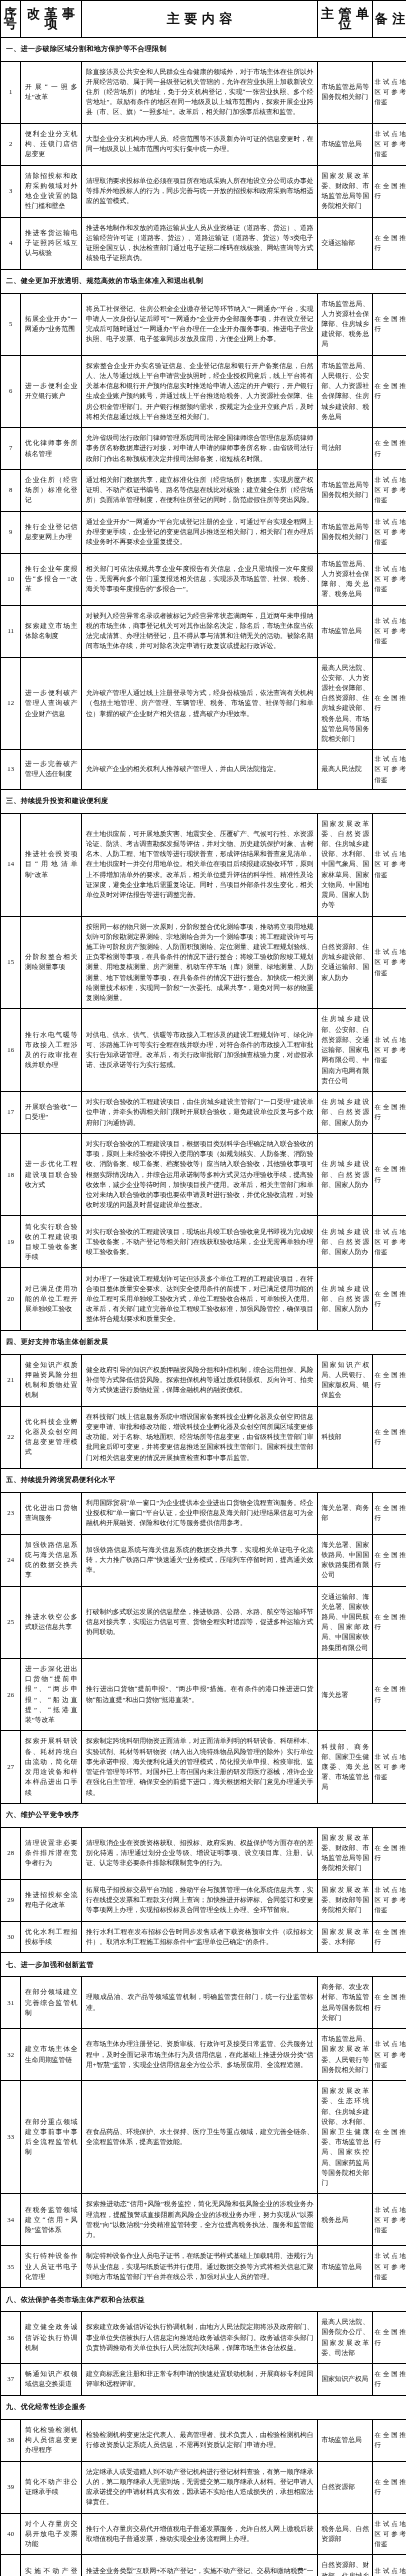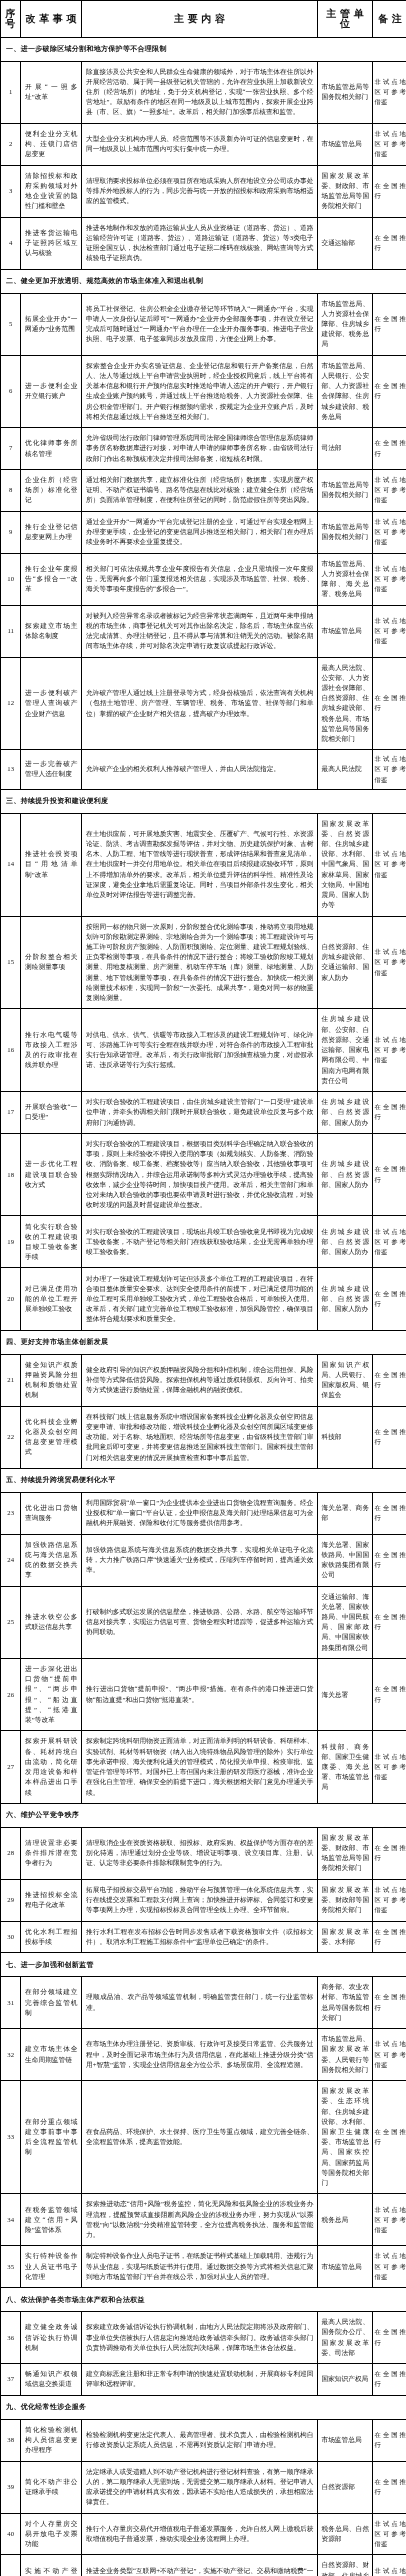--- a/index.html
+++ b/index.html
@@ -3,21 +3,21 @@
 <meta charset="utf-8">
 <style>
   html,body{margin:0;padding:0;background:#ffffff;}
   body{width:406px;font-family:"Liberation Serif","DejaVu Serif",serif;color:#141414;}
   .doc{width:406px;background:#fff;}
   table{border-collapse:collapse;width:406px;table-layout:fixed;
         border-left:1.3px solid #000;border-right:1.3px solid #000;
         border-top:1.9px solid #000;border-bottom:1.9px solid #000;}
   td,th{border:0.6px solid #000;font-size:6.7px;line-height:10.2px;vertical-align:middle;
         word-break:break-all;overflow-wrap:anywhere;}
-  th{font-weight:bold;font-size:10px;text-align:center;padding:7.6px 1.3px;letter-spacing:0.6px;margin-left:20px;}
+  th{font-weight:bold;font-size:13px;text-align:center;padding:7.6px 1.3px;letter-spacing:0.6px;margin-left:20px;}
   .section-row td{font-weight:bold;font-size:7px;text-align:left;padding:6.4px 5.1px;letter-spacing:0.3px;}
   .cell-no{text-align:center;padding:3.8px 0.6px;}
   .cell-item{text-align:justify;text-justify:inter-character;padding:5.1px 3.8px;}
   .cell-content{text-align:justify;text-justify:inter-character;padding:5.1px 3.8px;}
   .cell-unit{text-align:justify;text-justify:inter-character;padding:5.1px 3.2px;}
   .cell-remark{text-align:justify;text-justify:inter-character;font-size:6.4px;padding:3.8px 1.3px;}
 </style>
 </head>
 <body>
 

